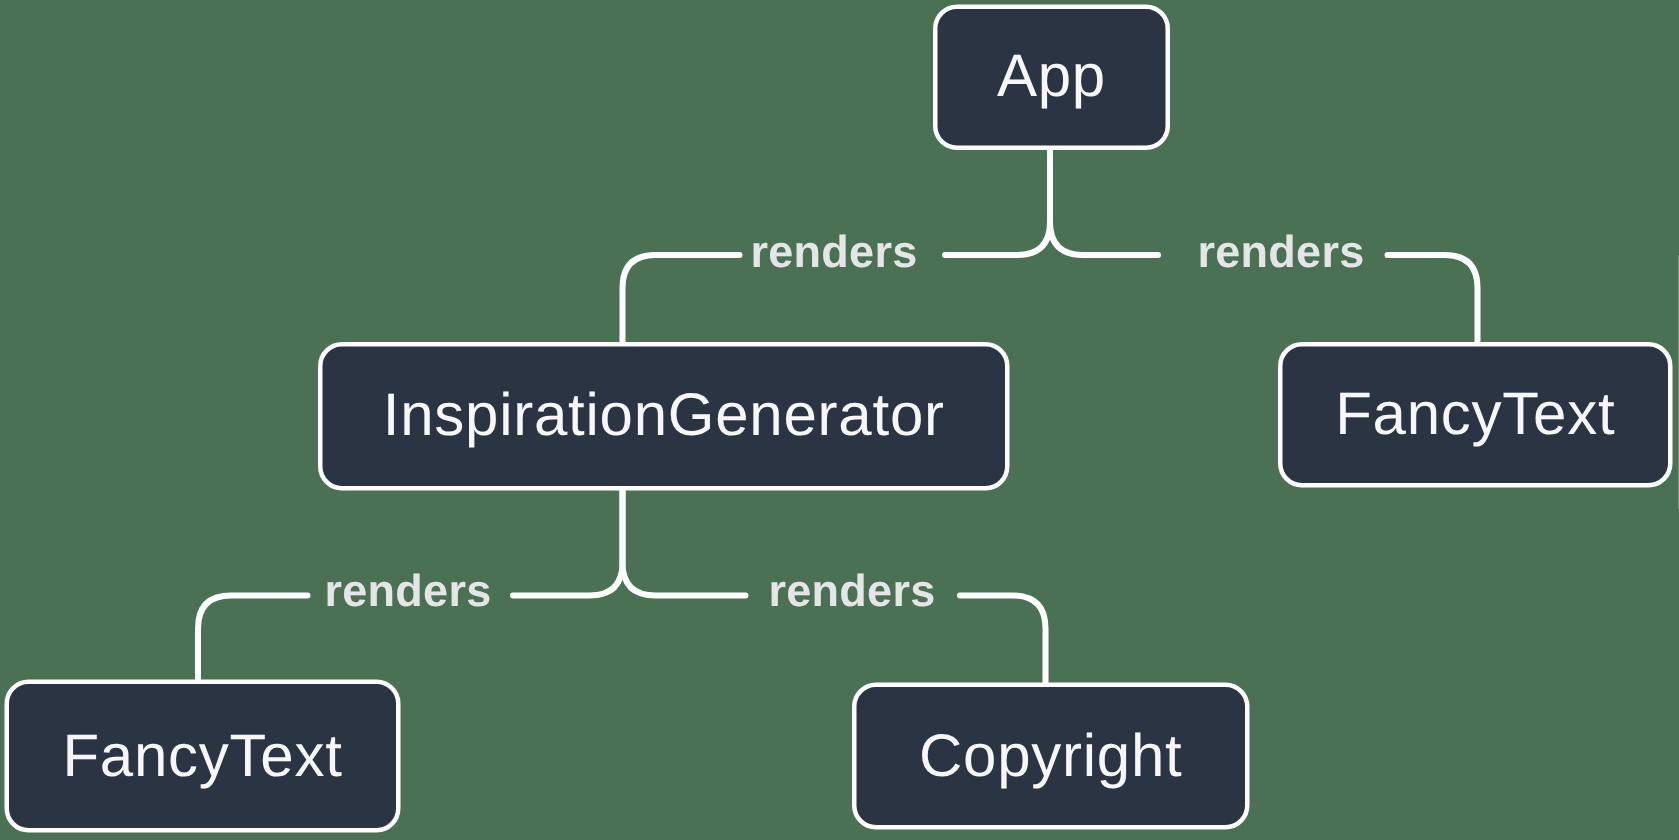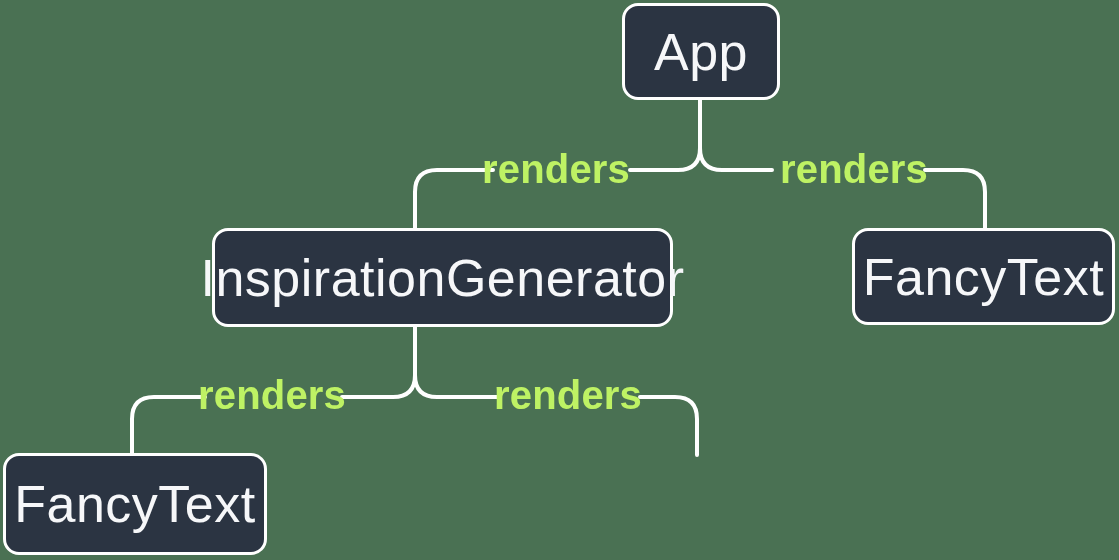--- a/index.html
+++ b/index.html
@@ -35,35 +35,35 @@
   .node {
     position: absolute;
     box-sizing: border-box;
     background: #2B3442;
     border: 3px solid #FFFFFF;
     border-radius: 16px;
     display: flex;
     align-items: center;
     justify-content: center;
     color: #F6F7F9;
-    font-size: 52px;
+    font-size: 40px;
     font-weight: 400;
     letter-spacing: 0.5px;
     white-space: nowrap;
   }
   .node-app        { left: 622px; top: 3px;   width: 158px; height: 97px; }
   .node-ig         { left: 212px; top: 228px; width: 461px; height: 99px; }
   .node-ft-right   { left: 852px; top: 228px; width: 263px; height: 97px; }
   .node-ft-left    { left: 3px;   top: 453px; width: 264px; height: 102px; }
   .node-copyright  { left: 568px; top: 455px; width: 265px; height: 98px; }
   .edge-label {
     position: absolute;
     transform: translate(-50%, -50%);
-    color: #bef264;
-    font-size: 40px;
+    color: #e5e5e5;
+    font-size: 30px;
     font-weight: 700;
     letter-spacing: 0.2px;
     white-space: nowrap;
   }
   .label-l1-left  { left: 556px; top: 169px; }
   .label-l1-right { left: 854px; top: 169px; }
   .label-l2-left  { left: 272px; top: 395px; }
   .label-l2-right { left: 568px; top: 395px; }
 </style>
 </head>
@@ -93,19 +93,22 @@
   </div>
 
   <div class="node node-ft-right">
     <span>FancyText</span>
   </div>
 
   <div class="node node-ft-left">
     <span>FancyText</span>
   </div>
 
+  <div class="node node-copyright">
+    <span>Copyright</span>
+  </div>
 
   <div class="edge-label label-l1-left">renders</div>
   <div class="edge-label label-l1-right">renders</div>
   <div class="edge-label label-l2-left">renders</div>
   <div class="edge-label label-l2-right">renders</div>
 
 </div>
 
 </body></html>

